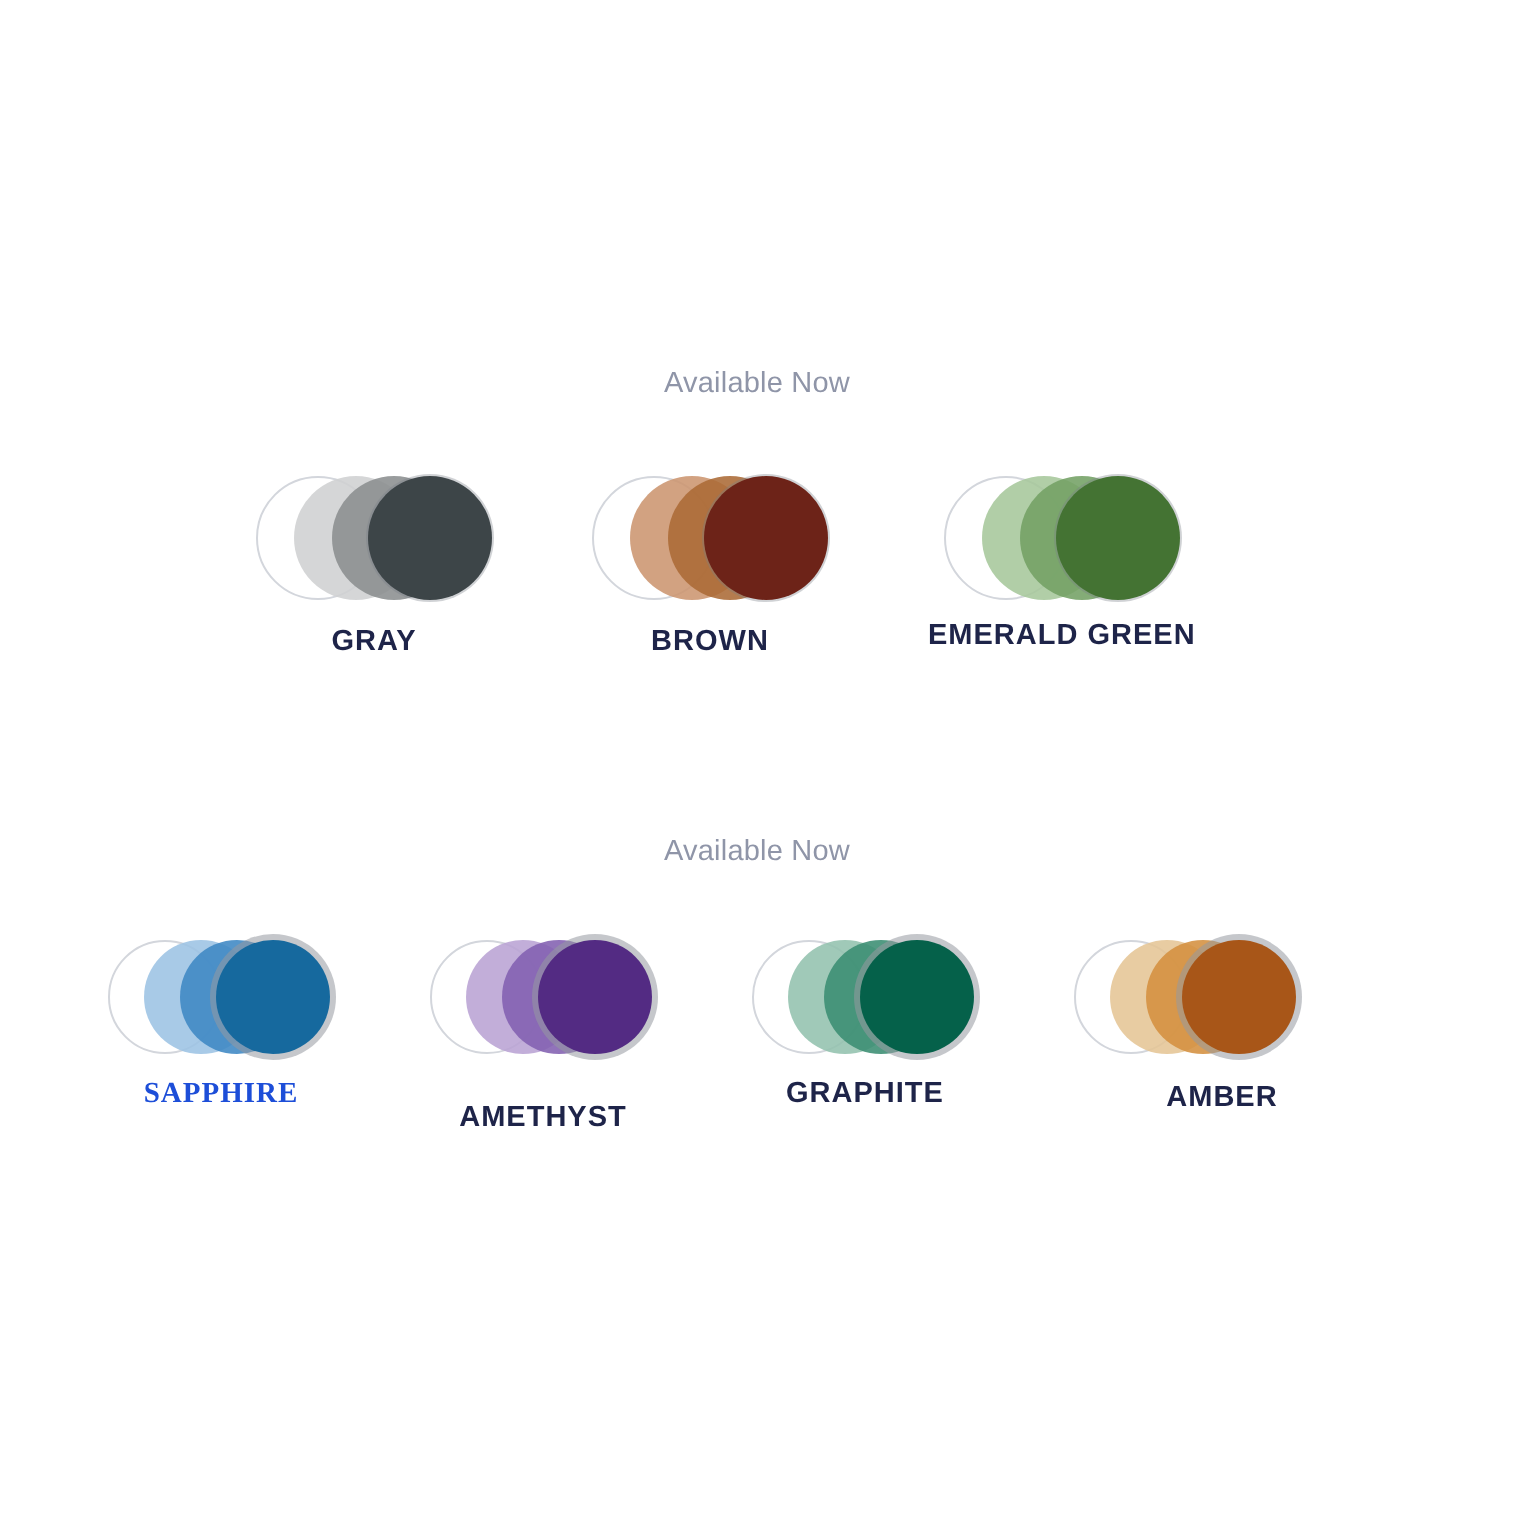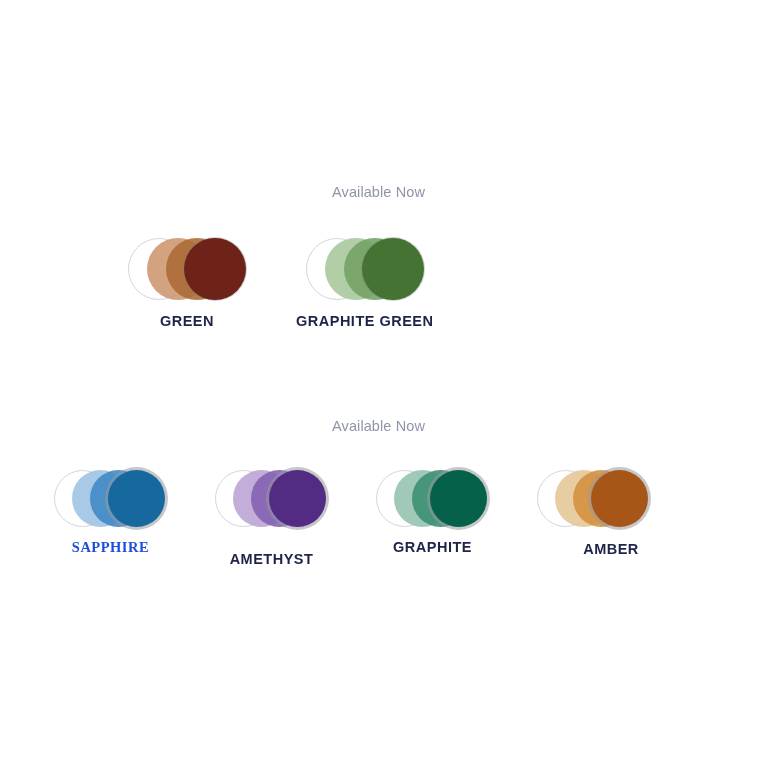--- a/index.html
+++ b/index.html
@@ -130,39 +130,48 @@
 </style>
 </head>
 <body style="background: rgb(255, 255, 255);">
 
 <div class="page">
 
   <div class="section-heading" id="heading-1" style="top: 184px; color: rgb(143, 149, 168);">Available Now</div>
 
   <div class="swatch-row" id="row-1">
 
+    <div class="swatch">
+      <div class="circle-stack">
+        <span class="circle is-empty" style="background: rgb(255, 255, 255);"></span>
+        <span class="circle is-shade" style="background-color: rgb(207, 208, 209);"></span>
+        <span class="circle is-shade" style="background-color: rgb(139, 142, 144);"></span>
+        <span class="circle is-final" style="background-color: rgb(61, 69, 72);"></span>
+      </div>
+      <div class="swatch-label" style="color: rgb(30, 36, 73);">GRAY</div>
+    </div>
 
     <div class="swatch">
       <div class="circle-stack">
         <span class="circle is-empty" style="background: rgb(255, 255, 255);"></span>
         <span class="circle is-shade" style="background-color: rgb(204, 149, 112);"></span>
         <span class="circle is-shade" style="background-color: rgb(171, 106, 53);"></span>
         <span class="circle is-final" style="background-color: rgb(109, 35, 24);"></span>
       </div>
-      <div class="swatch-label" style="color: rgb(30, 36, 73);">GREEN</div>
+      <div class="swatch-label" style="color: rgb(30, 36, 73);">BROWN</div>
     </div>
 
     <div class="swatch">
       <div class="circle-stack">
         <span class="circle is-empty" style="background: rgb(255, 255, 255);"></span>
         <span class="circle is-shade" style="background-color: rgb(166, 199, 155);"></span>
         <span class="circle is-shade" style="background-color: rgb(115, 161, 100);"></span>
         <span class="circle is-final" style="background-color: rgb(68, 115, 51);"></span>
       </div>
-      <div class="swatch-label" style="color: rgb(30, 36, 73);">GRAPHITE GREEN</div>
+      <div class="swatch-label" style="color: rgb(30, 36, 73);">EMERALD GREEN</div>
     </div>
 
   </div>
 
   <div class="section-heading" id="heading-2" style="top: 418px; color: rgb(143, 149, 168);">Available Now</div>
 
   <div class="swatch-row" id="row-2">
 
     <div class="swatch">
       <div class="circle-stack">

